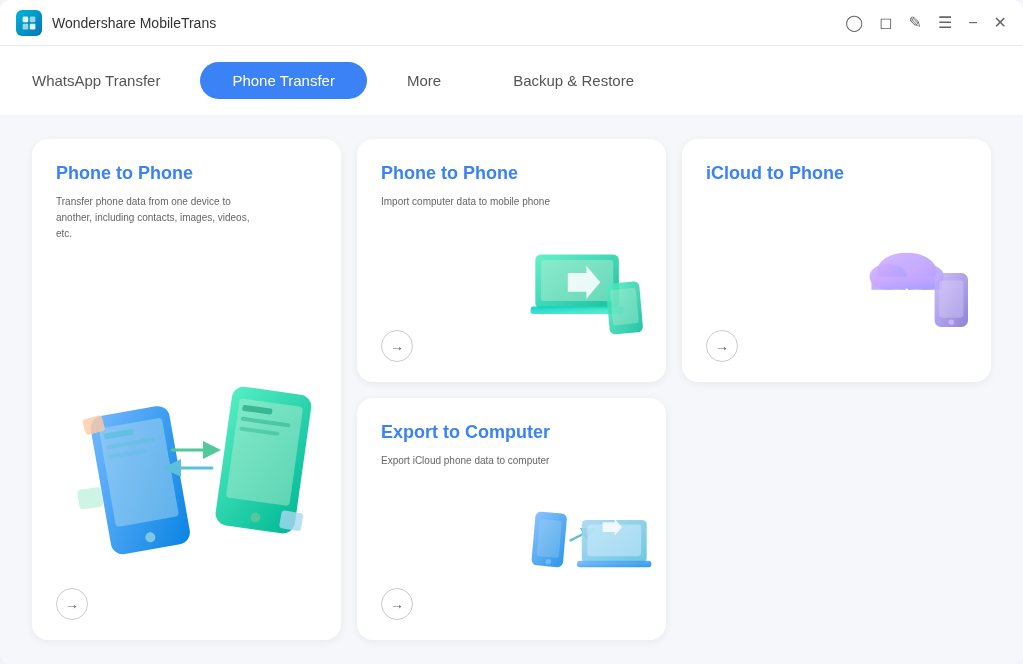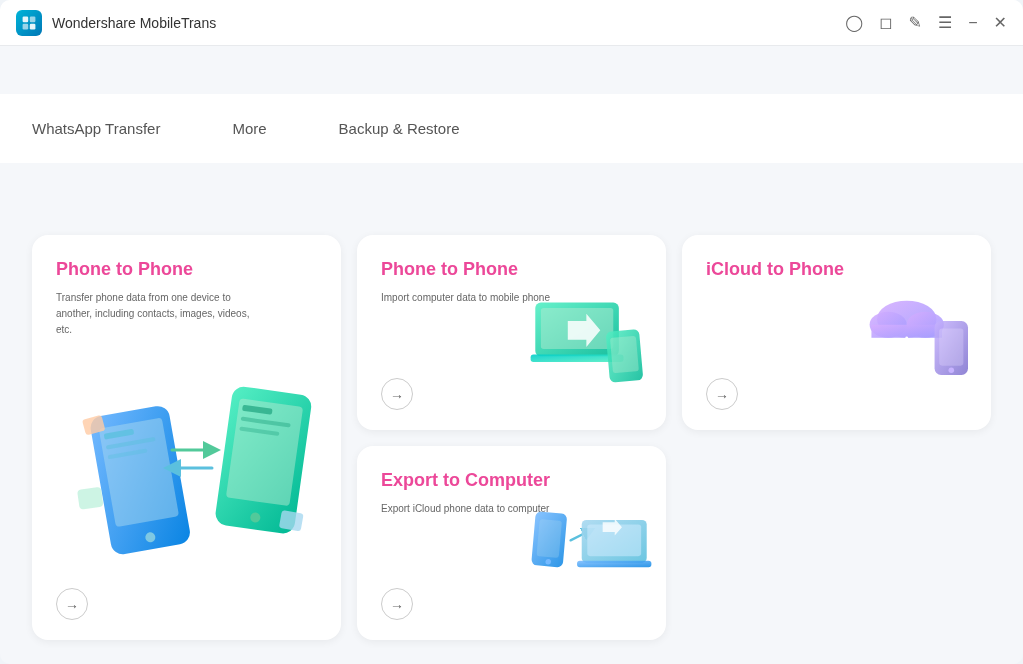--- a/index.html
+++ b/index.html
@@ -14,21 +14,20 @@
     }
 
     .window {
       width: 100%;
       height: 100%;
       background: #f5f7fa;
       border-radius: 10px;
       overflow: hidden;
       display: flex;
       flex-direction: column;
-      gap: 48px;
     }
 
     
     .title-bar {
       background: #ffffff;
       height: 46px;
       display: flex;
       align-items: center;
       padding: 0 16px;
       border-bottom: 1px solid #e8eaed;
@@ -123,21 +122,21 @@
     }
 
     .card-large {
       grid-row: 1 / 3;
       grid-column: 1 / 2;
     }
 
     .card-title {
       font-size: 18px;
       font-weight: 700;
-      color: #ec4899;
+      color: #3b82f6;
       margin-bottom: 10px;
     }
 
     .card-desc {
       font-size: 10px;
       color: #666;
       line-height: 1.6;
       max-width: 200px;
     }
 
@@ -210,20 +209,21 @@
       <span>◻</span>
       <span>✎</span>
       <span>☰</span>
       <span>−</span>
       <span>✕</span>
     </div>
   </div>
 
   <div class="nav-bar">
     <button class="nav-tab">WhatsApp Transfer</button>
+    <button class="nav-tab active">Phone Transfer</button>
     <button class="nav-tab">More</button>
     <button class="nav-tab">Backup &amp; Restore</button>
   </div>
 
   <div class="main-content">
 
     <div class="card card-large">
       <div class="card-title">Phone to Phone</div>
       <div class="card-desc">Transfer phone data from one device to another, including contacts, images, videos, etc.</div>
 

